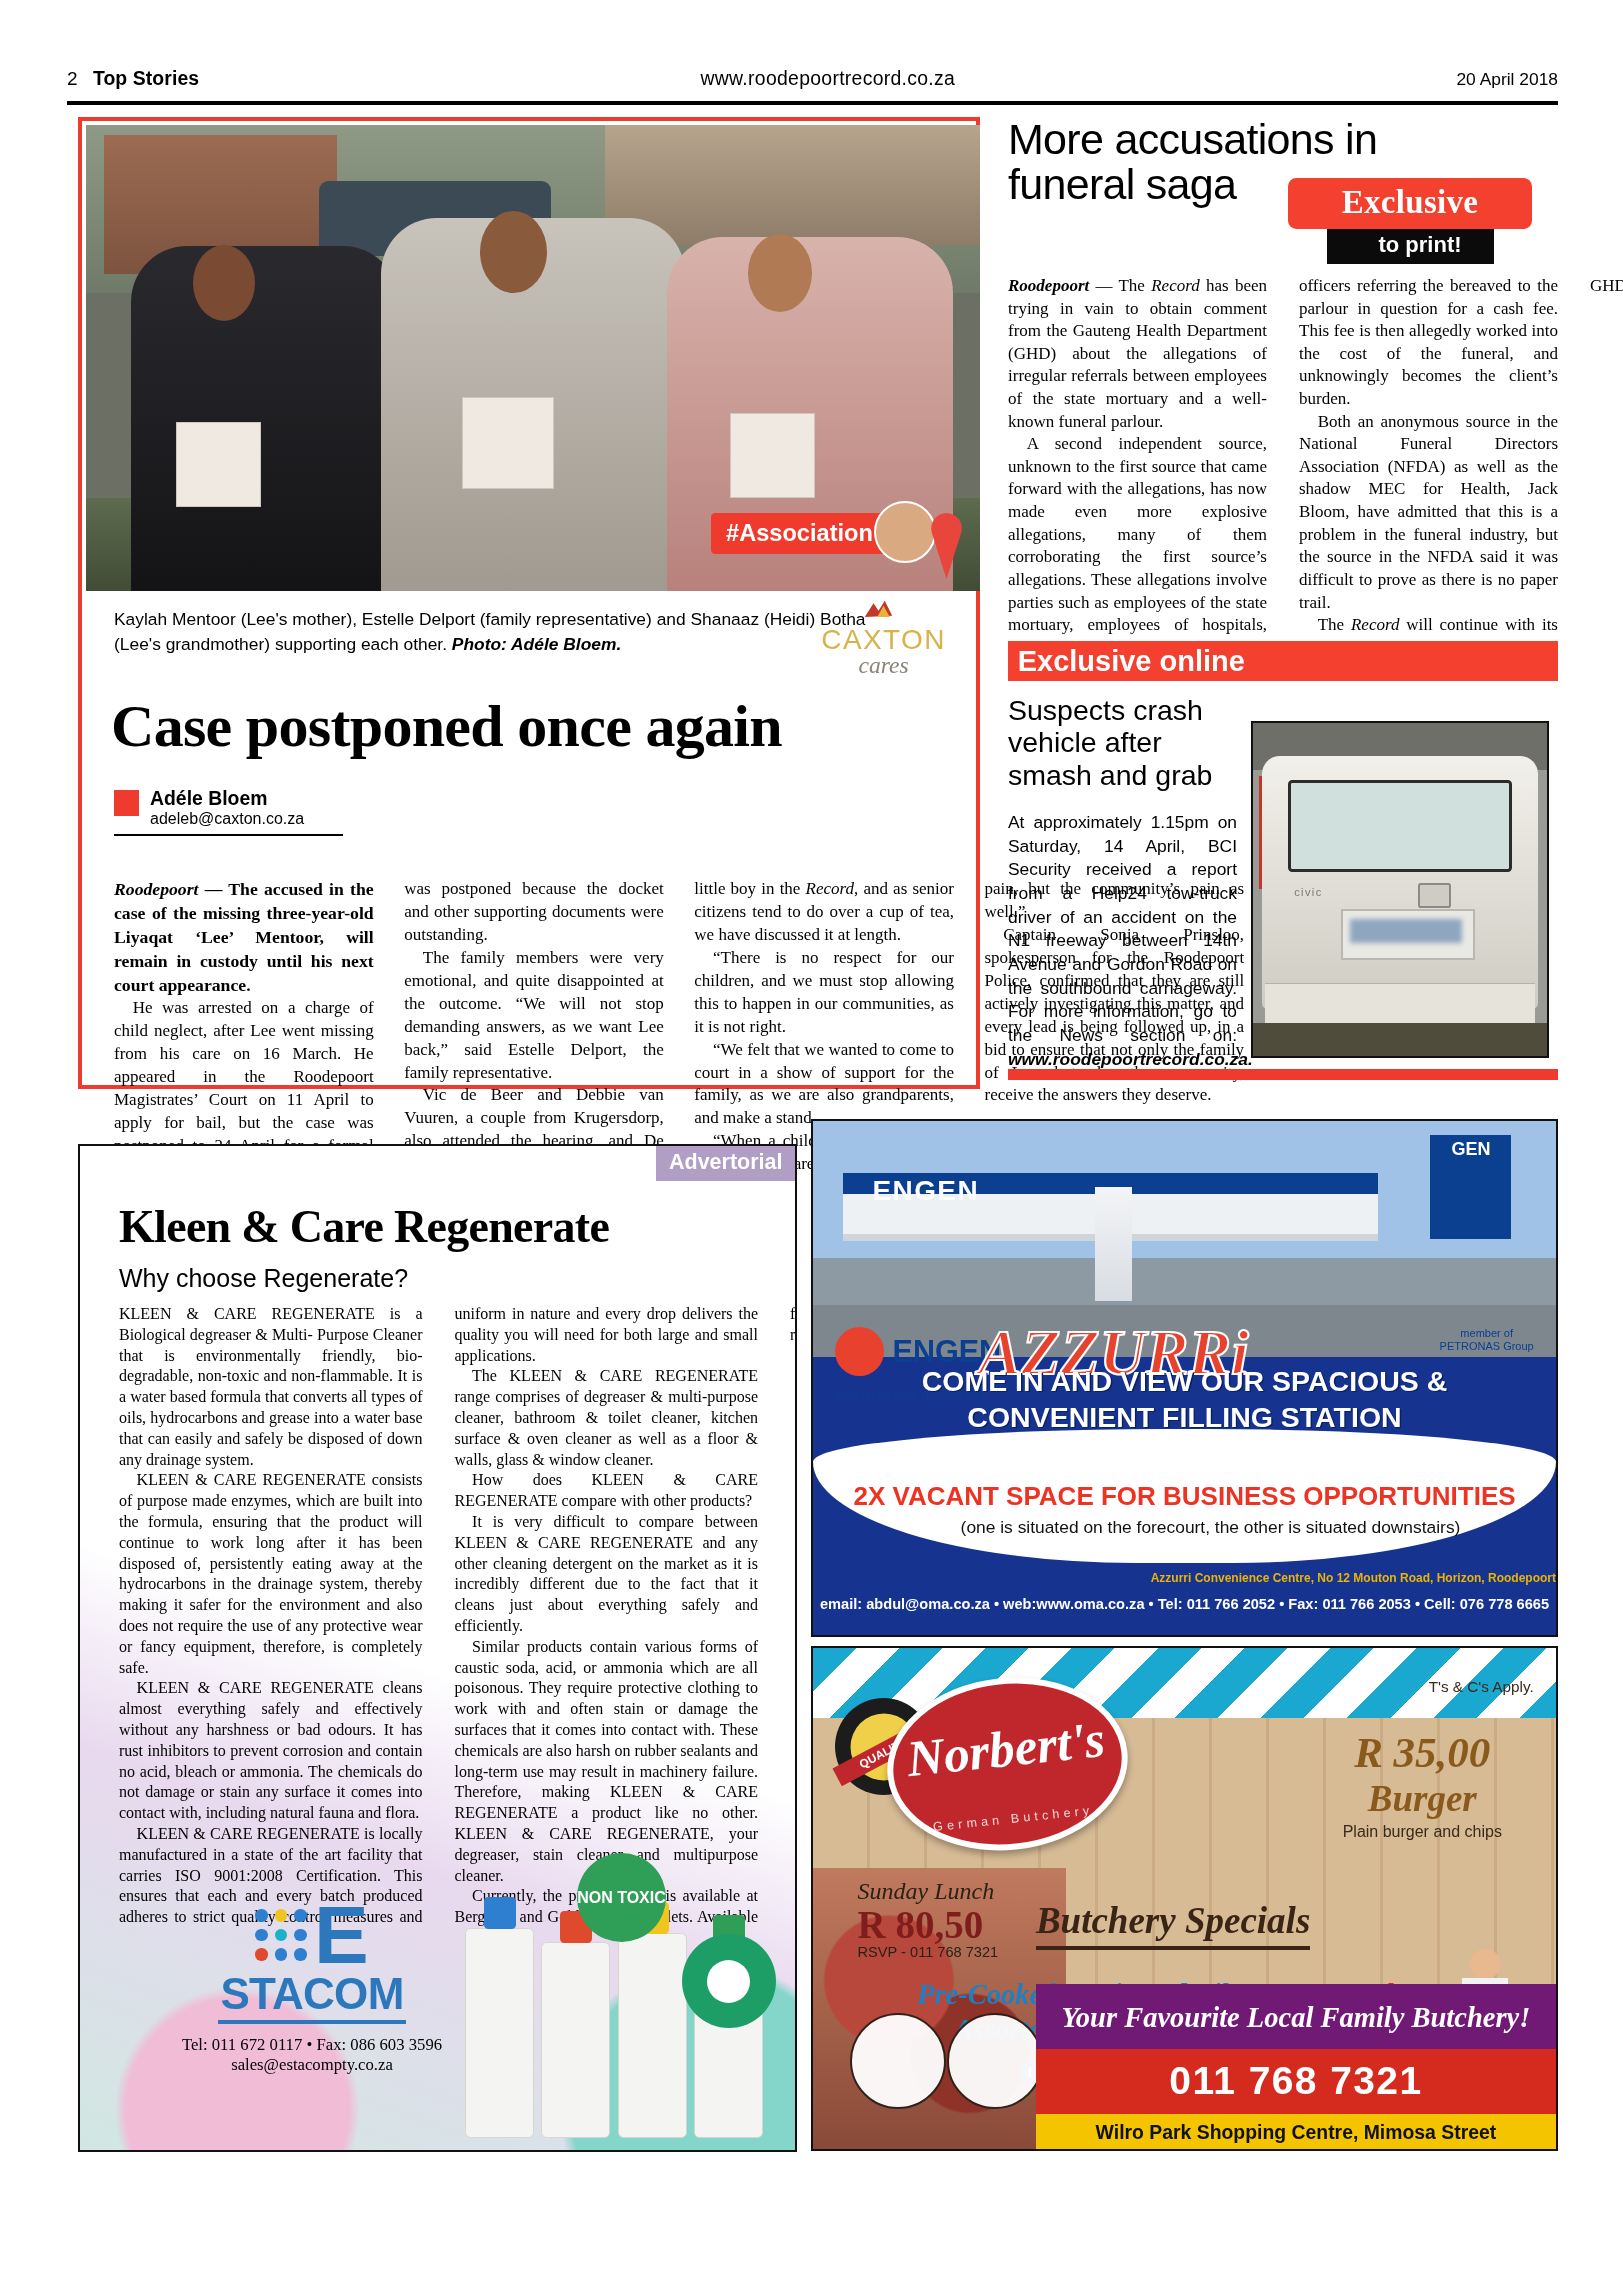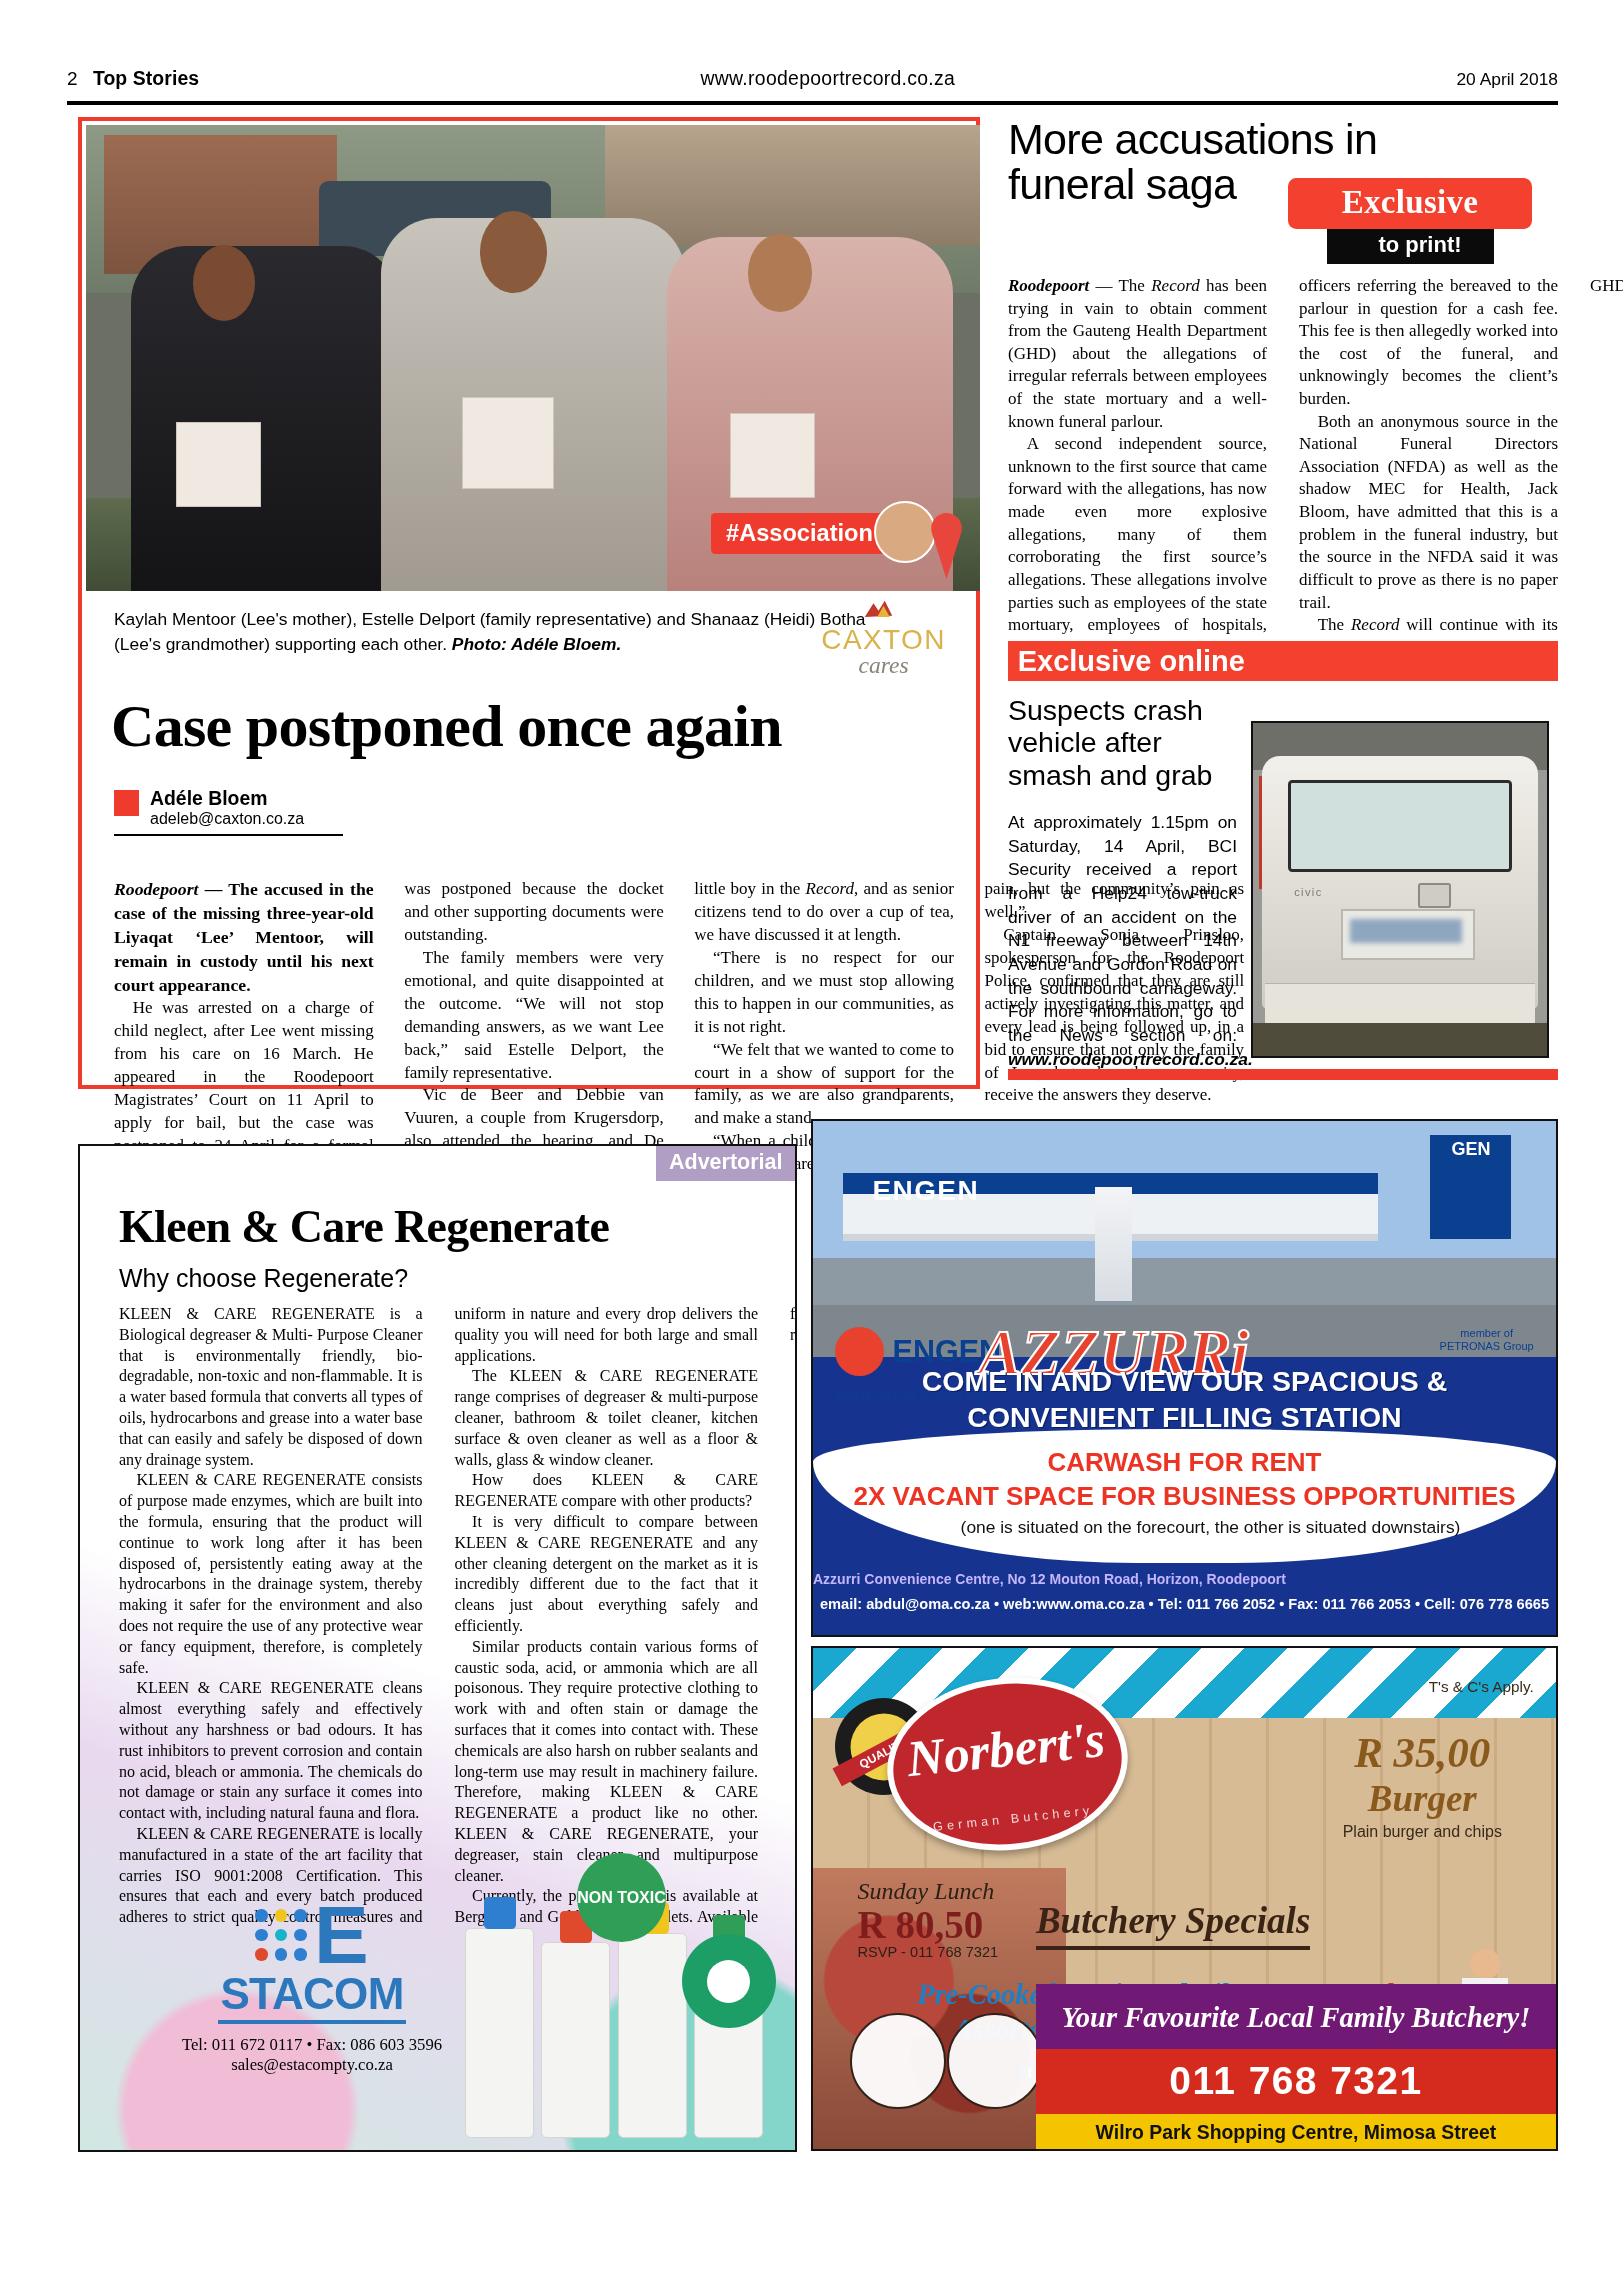--- a/index.html
+++ b/index.html
@@ -144,21 +144,21 @@
   .eng-name{font-family:"Liberation Sans",sans-serif;font-weight:700;font-size:30.5px;color:#0b3f8f;}
   .eng-tag{position:absolute;left:3%;top:52%;font-family:"Liberation Sans",sans-serif;font-size:11.8px;color:#0b3f8f;}
   .azz{position:absolute;left:20%;top:38%;font-family:"Liberation Serif",serif;font-weight:700;font-style:italic;font-size:64px;color:#e8422e;margin-left:17px;-webkit-text-stroke:2.1px #fff;}
   .petro{position:absolute;right:3%;top:40%;text-align:center;font-family:"Liberation Sans",sans-serif;font-size:11px;color:#0b3f8f;line-height:1.2;}
   .eng-l1,.eng-l2{position:absolute;width:100%;text-align:center;color:#fff;font-family:"Liberation Sans",sans-serif;font-weight:700;font-size:28.5px;text-shadow:1.4px 1.4px 0 #0a2163;}
   .eng-l1{top:47.5%;} .eng-l2{top:54.5%;}
   .eng-white{position:absolute;left:0;top:60%;width:100%;height:26%;background:#fff;border-radius:50% 50% 46% 46%/ 26% 26% 80% 80%;}
   .eng-r1{position:absolute;width:100%;top:63.5%;text-align:center;color:#ed3424;font-family:"Liberation Sans",sans-serif;font-weight:700;font-size:26px;}
   .eng-r2{position:absolute;width:100%;top:70%;text-align:center;color:#ed3424;font-family:"Liberation Sans",sans-serif;font-weight:700;font-size:26px;}
   .eng-r3{position:absolute;width:100%;top:77%;text-align:center;color:#111;font-family:"Liberation Sans",sans-serif;font-size:17.4px;padding-left:26px;}
-  .eng-f1{position:absolute;width:100%;top:87.5%;text-align:left;color:#c4b5fd;font-family:"Liberation Sans",sans-serif;font-weight:700;font-size:14px;}
+  .eng-f1{position:absolute;width:100%;top:87.5%;text-align:right;color:#eab308;font-family:"Liberation Sans",sans-serif;font-weight:700;font-size:12px;}
   .eng-f2{position:absolute;width:100%;top:92.5%;text-align:center;color:#fff;font-family:"Liberation Sans",sans-serif;font-weight:700;font-size:14.6px;}
 
   
   .norb{position:absolute;left:811px;top:1646px;width:747px;height:505px;border:2.1px solid #111;box-sizing:border-box;overflow:hidden;background:#d9c3a0;}
   .nb-bav{position:absolute;left:0;top:0;width:100%;height:20%;background:
       repeating-linear-gradient(135deg,#1aa7d0 0 30.5px,#fff 30.5px 61px);}
   .nb-wood{position:absolute;left:0;top:14%;width:100%;height:62%;background:
       repeating-linear-gradient(90deg,#d7bb95 0 54px,#cbab83 54px 57px);}
   .nb-meat{position:absolute;left:0;bottom:0;width:34%;height:56%;background:
       radial-gradient(circle at 30% 40%,#b8483c 0 26%,transparent 27%),
@@ -397,21 +397,20 @@
     <div class="eng-tag">With us you are Number One</div>
     <div class="azz">AZZURRi</div>
     <div class="petro">
       <div>member of</div>
       <div>PETRONAS Group</div>
     </div>
 
     <div class="eng-l1">COME IN AND VIEW OUR SPACIOUS &amp;</div>
     <div class="eng-l2">CONVENIENT FILLING STATION</div>
     <div class="eng-white"></div>
-    <div class="eng-r1">CARWASH FOR RENT</div>
     <div class="eng-r2">2X VACANT SPACE FOR BUSINESS OPPORTUNITIES</div>
     <div class="eng-r3">(one is situated on the forecourt, the other is situated downstairs)</div>
     <div class="eng-f1">Azzurri Convenience Centre, No 12 Mouton Road, Horizon, Roodepoort</div>
     <div class="eng-f2">email: abdul@oma.co.za • web:www.oma.co.za • Tel: 011 766 2052 • Fax: 011 766 2053 • Cell: 076 778 6665</div>
   </div>
 
   <div class="norb">
     <div class="nb-bav"></div>
     <div class="nb-wood"></div>
     <div class="nb-meat"></div>

